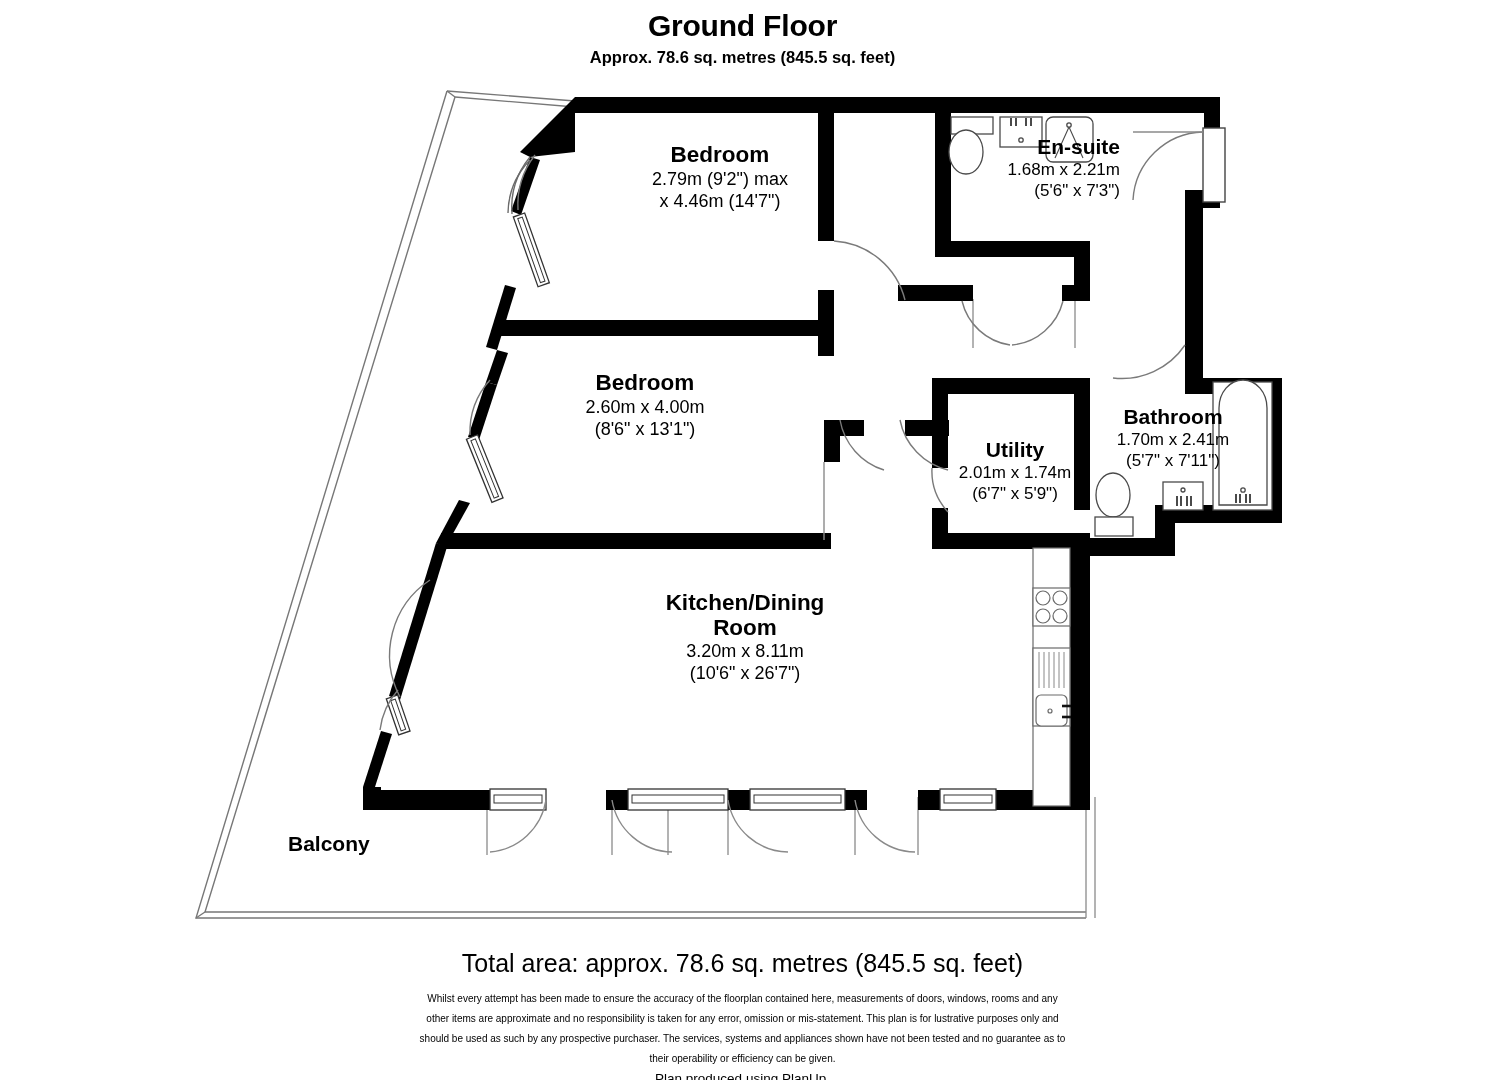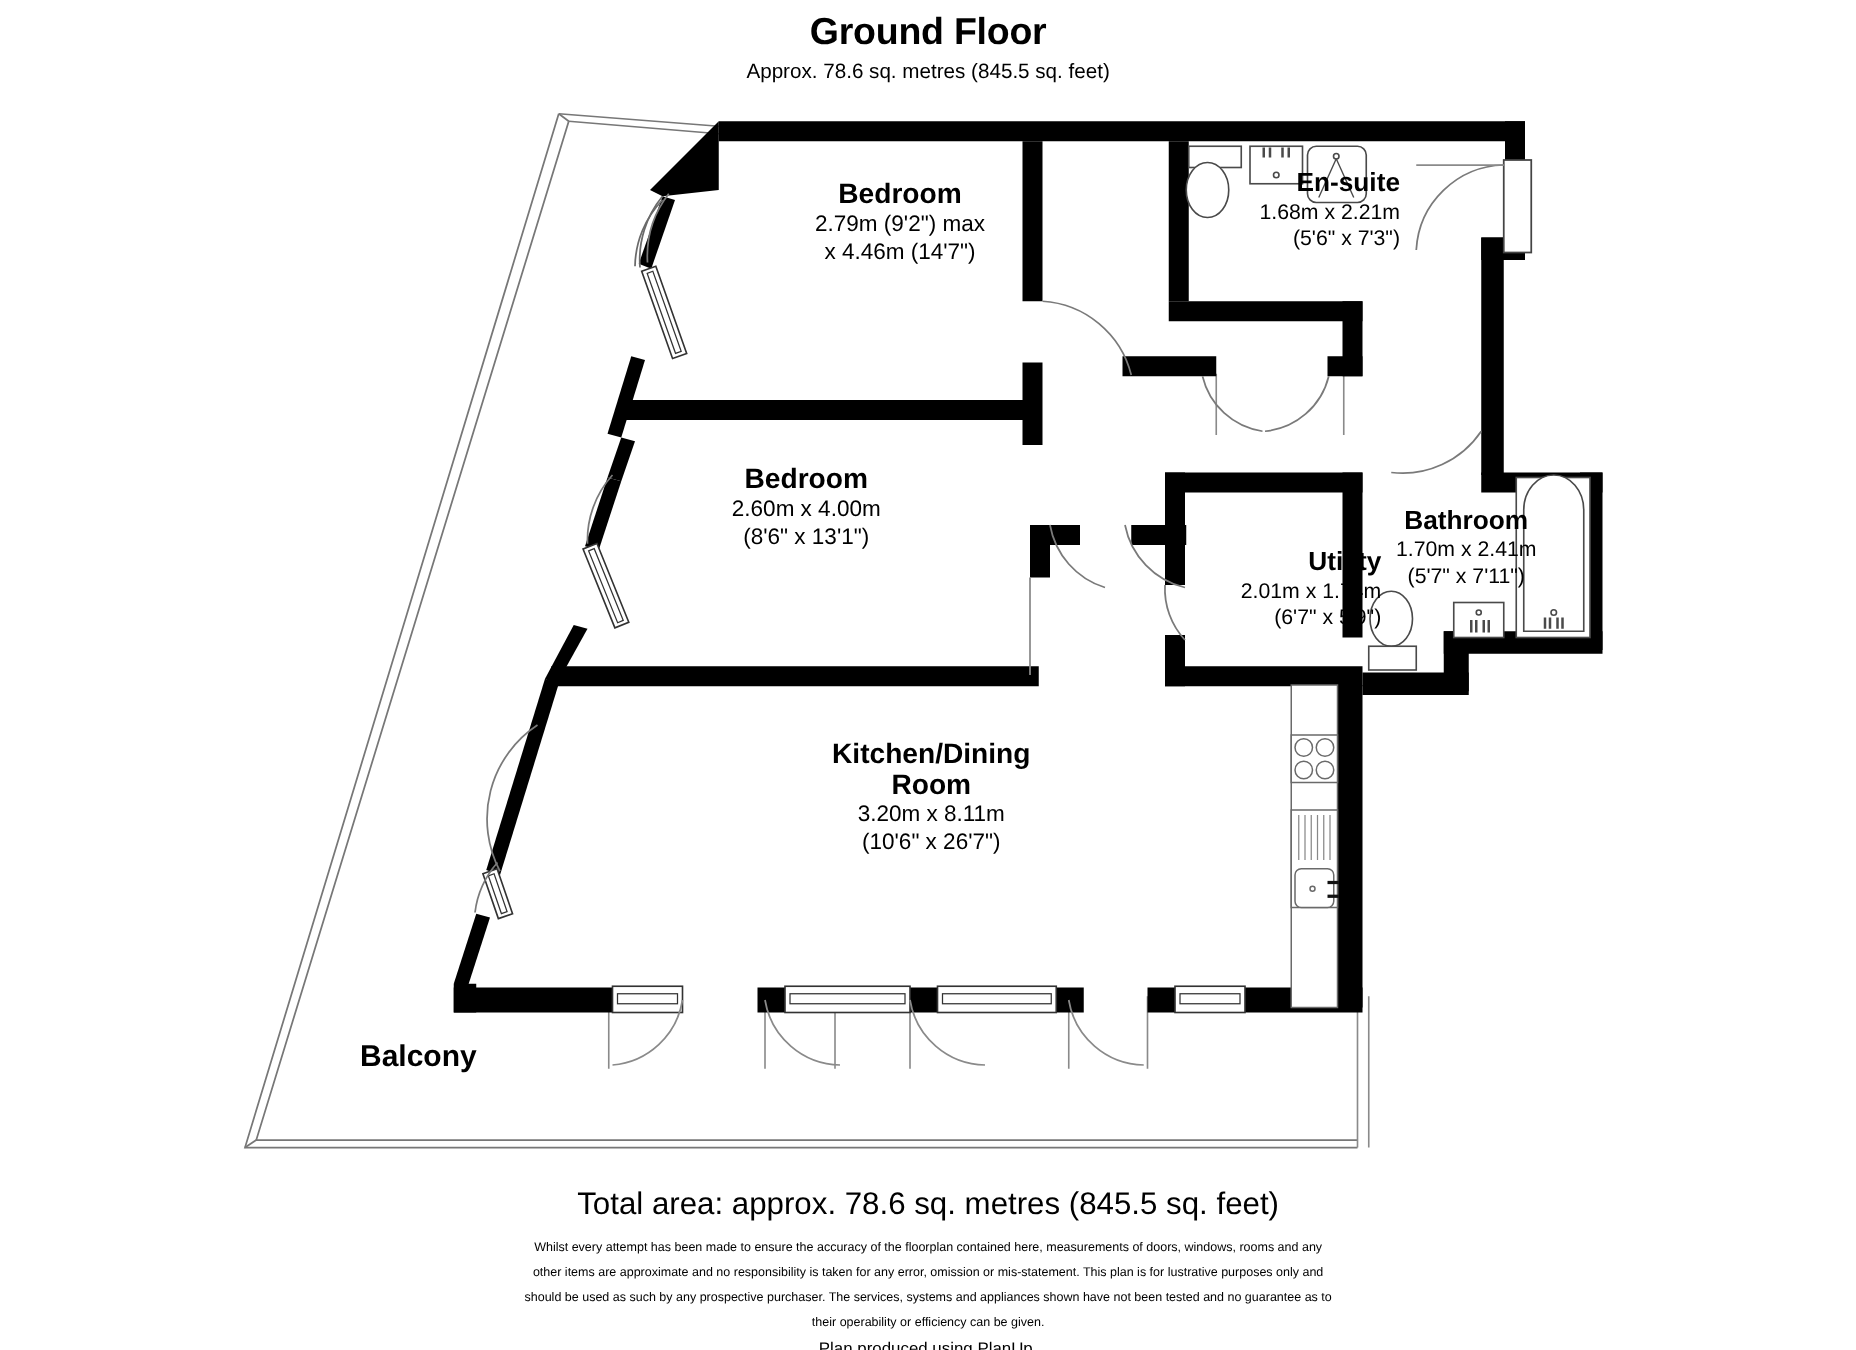--- a/index.html
+++ b/index.html
@@ -31,21 +31,21 @@
     text-align: center;
   }
   .header .title {
     font-size: 30px;
     font-weight: bold;
     letter-spacing: -0.2px;
     line-height: 36px;
   }
   .header .subtitle {
     font-size: 16.5px;
-    font-weight: normal;
+    font-weight: bold;
     line-height: 22px;
     margin-top: 2px;
   }
 
   
   #plan {
     position: absolute;
     top: 0;
     left: 0;
     width: 1485px;
@@ -73,21 +73,21 @@
     font-size: 18px;
     font-weight: normal;
     display: block;
     line-height: 22px;
   }
   .room-label.small .name { font-size: 21px; line-height: 25px;}
   .room-label.small .dim  { font-size: 17px; line-height: 21px;}
 
   .balcony-label {
     position: absolute;
-    font-size: 24px;
+    font-size: 21px;
     font-weight: bold;
     white-space: nowrap;
   }
 
   
   .footer {
     position: absolute;
     left: 0;
     width: 1485px;
     text-align: center;
@@ -374,21 +374,21 @@
     <span class="dim">1.68m x 2.21m</span>
     <span class="dim">(5'6" x 7'3")</span>
   </div>
 
   <div class="room-label small" style="left:1078px; top:404px; width:190px;">
     <span class="name">Bathroom</span>
     <span class="dim">1.70m x 2.41m</span>
     <span class="dim">(5'7" x 7'11")</span>
   </div>
 
-  <div class="room-label small" style="left:925px; top:437px; width:180px;text-align:right;">
+  <div class="room-label small" style="left:925px; top:437px; width:180px;">
     <span class="name">Utility</span>
     <span class="dim">2.01m x 1.74m</span>
     <span class="dim">(6'7" x 5'9")</span>
   </div>
 
   <div class="room-label" style="left:595px; top:590px; width:300px;">
     <span class="name two-line">Kitchen/Dining</span>
     <span class="name two-line">Room</span>
     <span class="dim">3.20m x 8.11m</span>
     <span class="dim">(10'6" x 26'7")</span>

